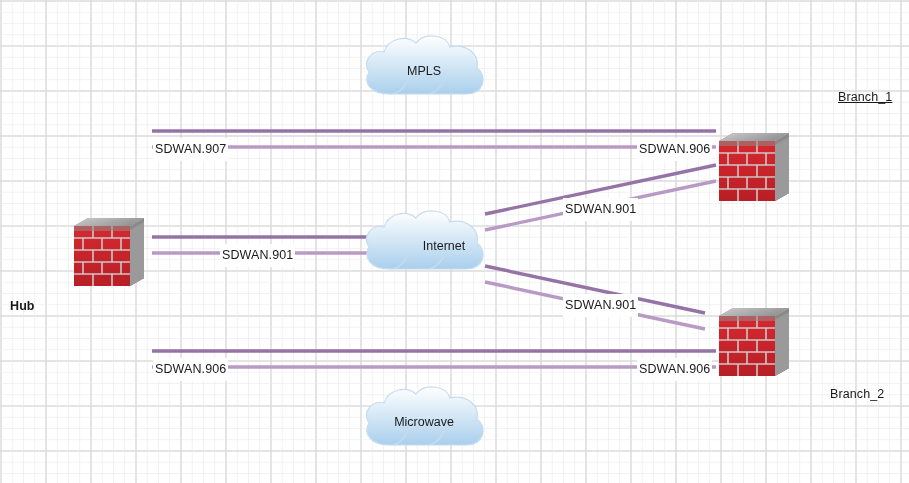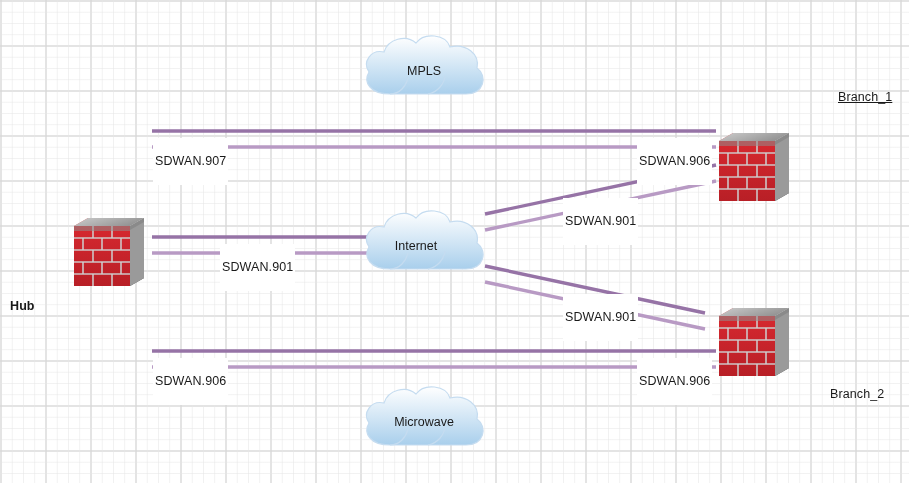--- a/index.html
+++ b/index.html
@@ -35,21 +35,21 @@
     left: 0;
     top: 0;
     width: 909px;
     height: 483px;
   }
   .edge-label {
     position: absolute;
     font-size: 12.5px;
     color: #1a1a1a;
     background: #ffffff;
-    padding: 16px 2px;
+    padding: 4px 2px;
     white-space: nowrap;
     line-height: 15px;
     letter-spacing: 0.1px;
   }
   .node-label {
     position: absolute;
     font-size: 12.5px;
     color: #1a1a1a;
     white-space: nowrap;
     line-height: 15px;
@@ -171,19 +171,19 @@
 
   <div id="labels-layer">
       <div class="edge-label" style="left: 153px; top: 138px;">SDWAN.907</div>
       <div class="edge-label" style="left: 637px; top: 138px;">SDWAN.906</div>
       <div class="edge-label" style="left: 220px; top: 244px;">SDWAN.901</div>
       <div class="edge-label" style="left: 563px; top: 198px;">SDWAN.901</div>
       <div class="edge-label" style="left: 563px; top: 294px;">SDWAN.901</div>
       <div class="edge-label" style="left: 153px; top: 358px;">SDWAN.906</div>
       <div class="edge-label" style="left: 637px; top: 358px;">SDWAN.906</div>
       <div class="cloud-label" style="left: 360px; width: 128px; top: 64px; text-align: center;">MPLS</div>
-      <div class="cloud-label" style="left: 352px; width: 128px; top: 239px;">Internet</div>
+      <div class="cloud-label" style="left: 380px; width: 128px; top: 239px;">Internet</div>
       <div class="cloud-label" style="left: 360px; width: 128px; top: 415px;">Microwave</div>
       <div class="node-label" style="left: 10px; top: 299px; font-weight: bold;">Hub</div>
       <div class="node-label" style="left: 838px; top: 90px; text-decoration: underline;">Branch_1</div>
       <div class="node-label" style="left: 830px; top: 387px;">Branch_2</div>
     </div>
 </div>
 
 </body></html>

